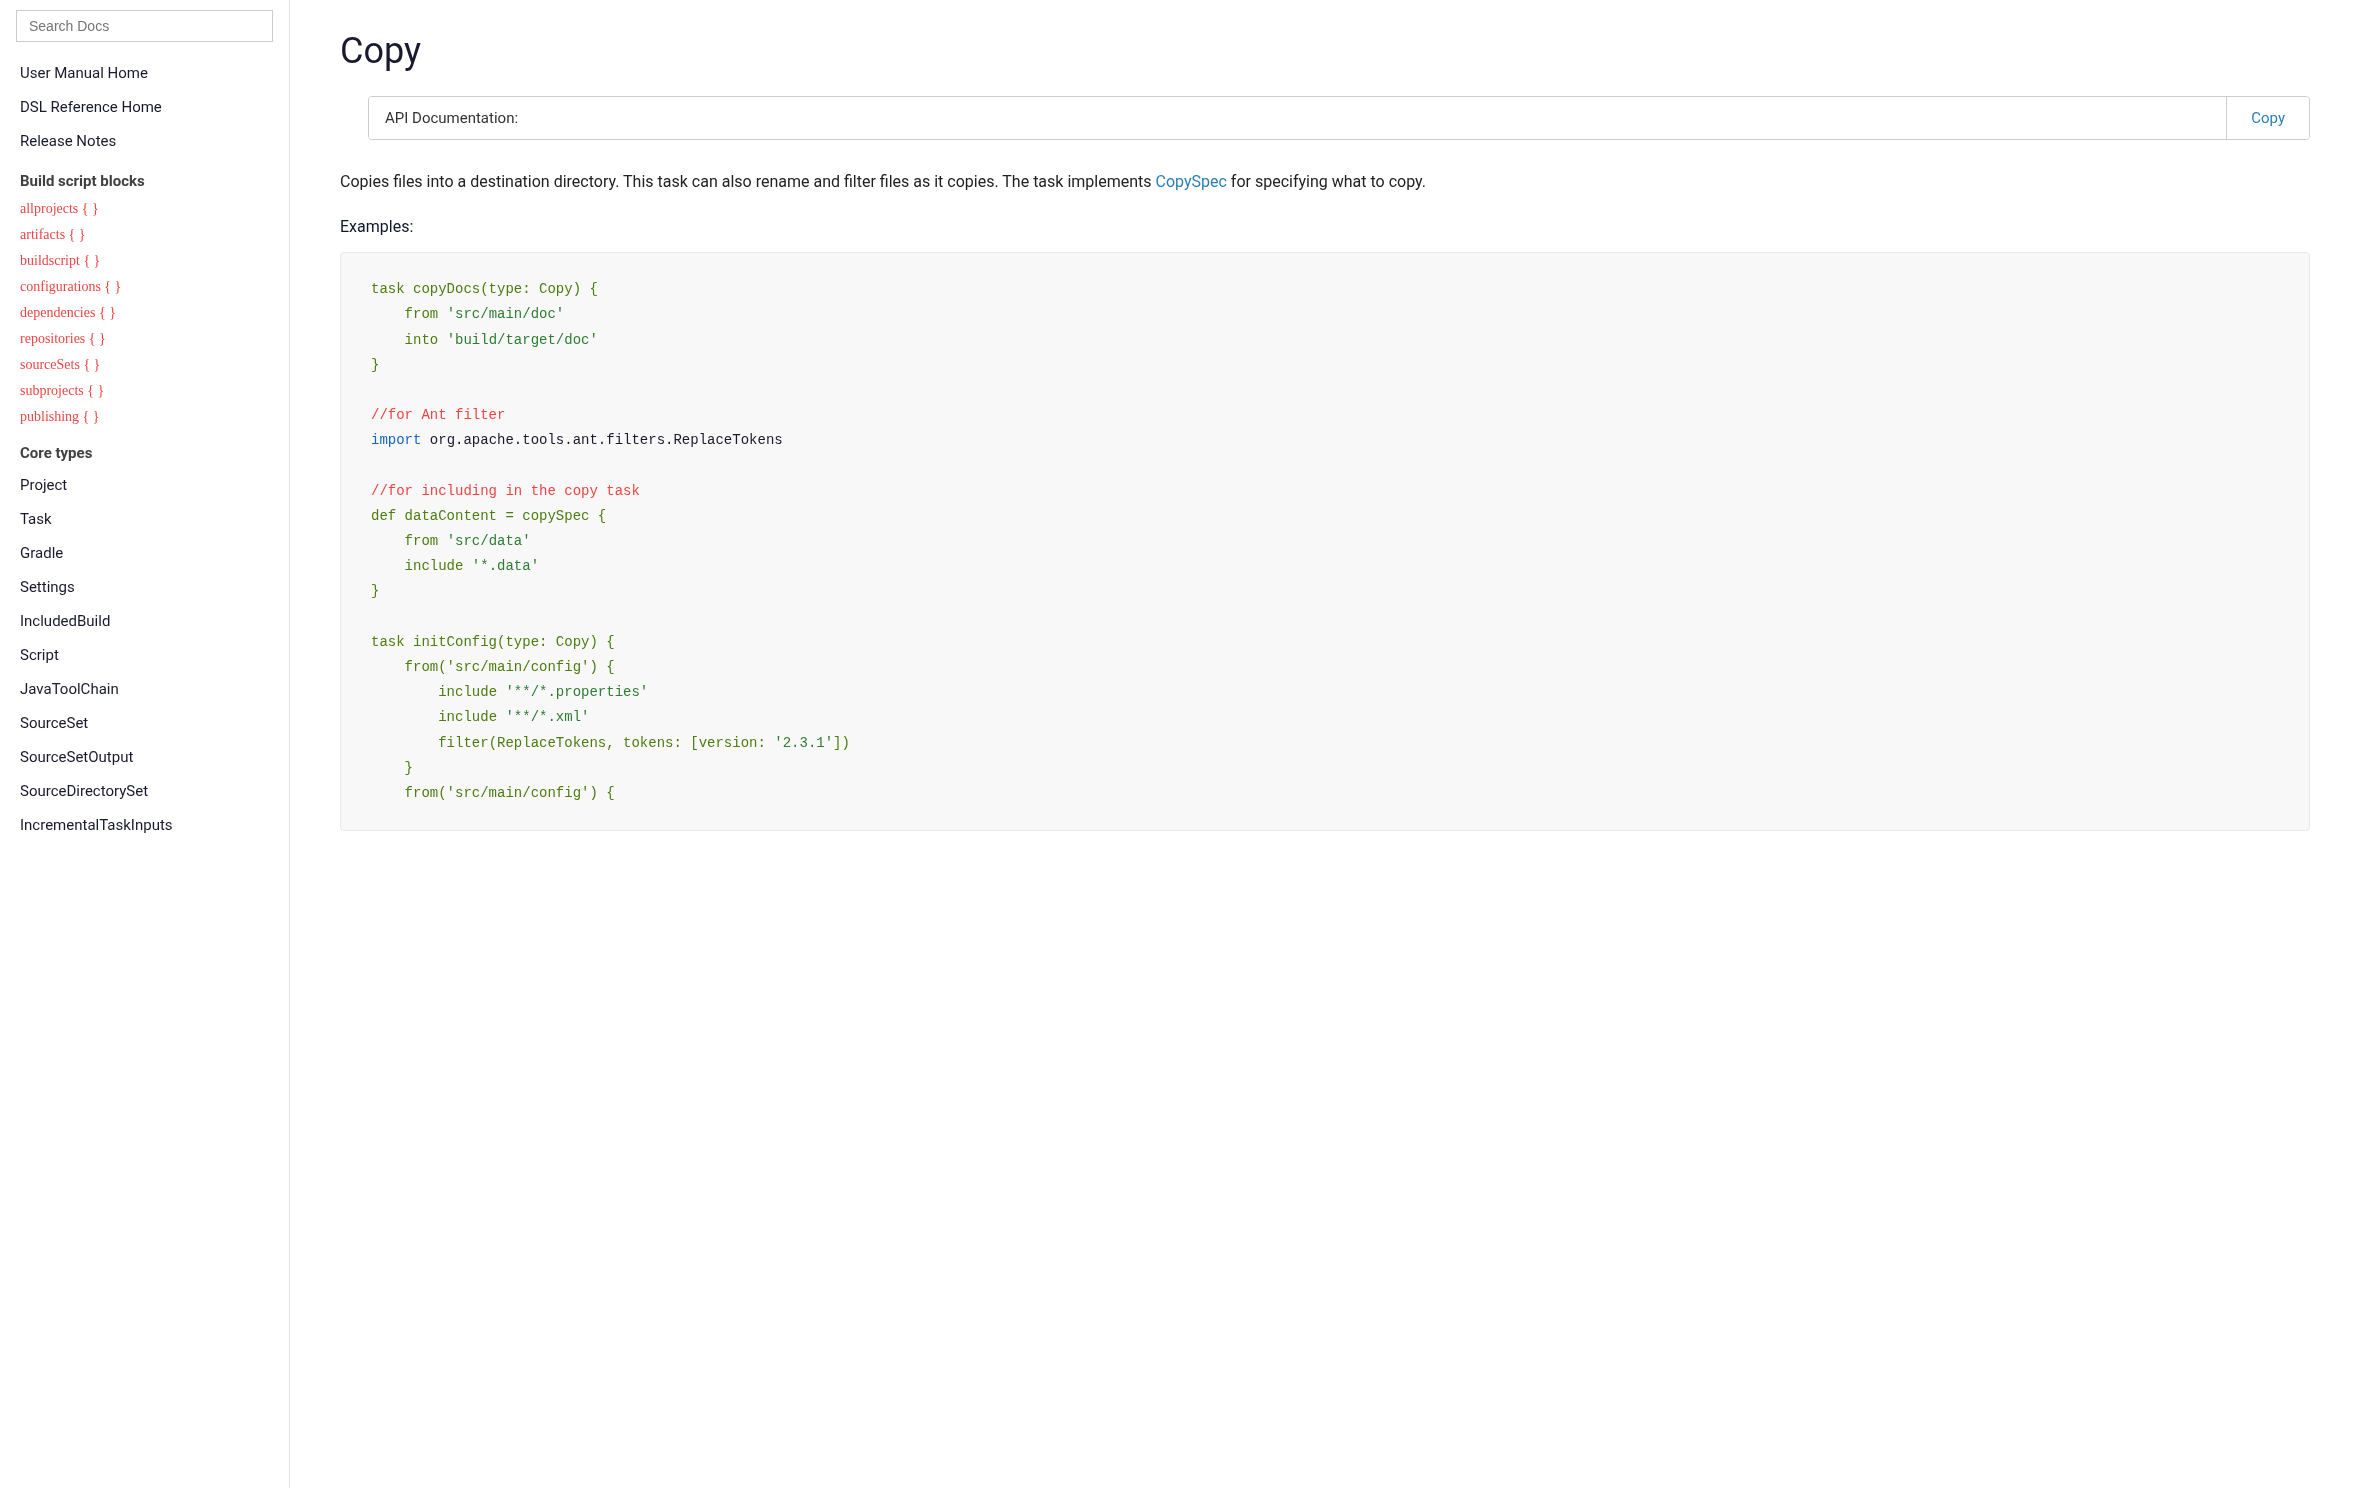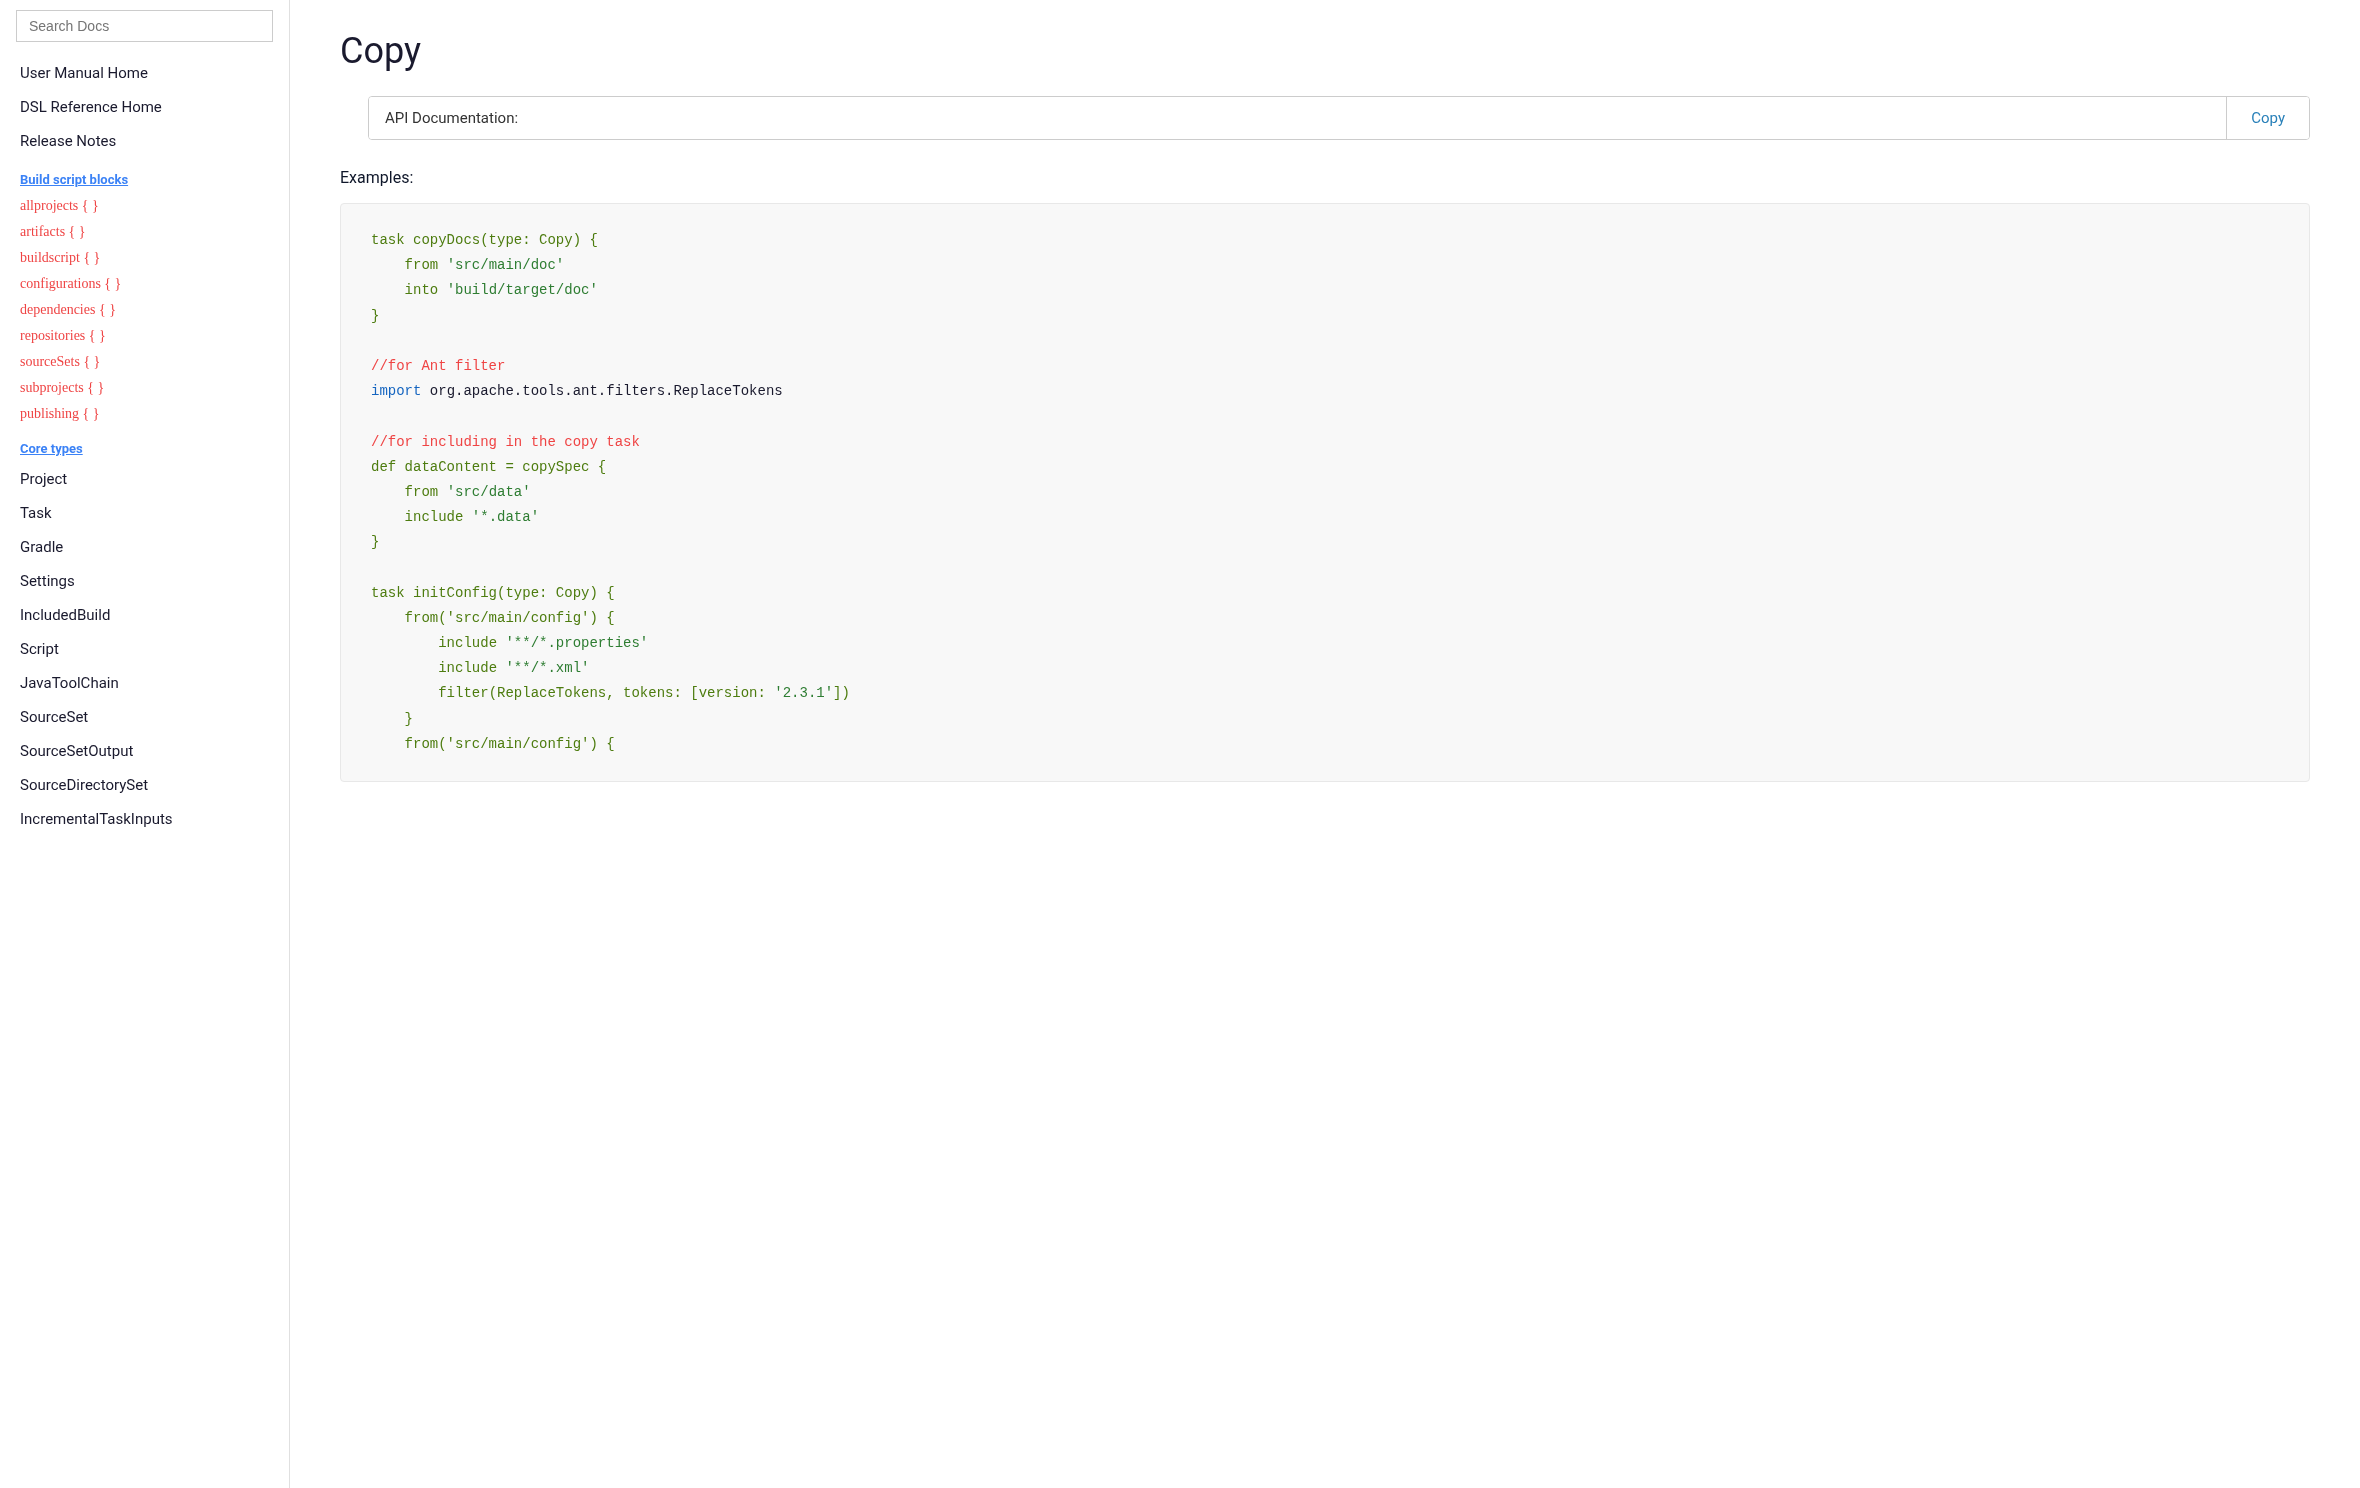--- a/index.html
+++ b/index.html
@@ -43,25 +43,24 @@
     .sidebar-nav-link {
       display: block;
       padding: 8px 20px;
       font-size: 15px;
       color: #1a1a2e;
       text-decoration: none;
       cursor: pointer;
     }
 
     .sidebar-section-header {
-      font-size: 13px;
+      font-size: 15px;
       font-weight: 700;
-      color: #3b82f6;
+      color: #404040;
       padding: 14px 20px 6px 20px;
-      text-decoration: underline;
     }
 
     .sidebar-code-link {
       display: block;
       padding: 5px 20px;
       font-family: Liberation Serif, serif;
       font-size: 14px;
       color: #ef4444;
       text-decoration: none;
       cursor: pointer;
@@ -213,20 +212,25 @@
 </div>
 
 <div id="main">
   <h1 class="page-title">Copy</h1>
 
   <div class="api-doc-bar">
     <span class="api-doc-label">API Documentation:</span>
     <a class="api-doc-link">Copy</a>
   </div>
 
+  <p class="description-text">
+    <span>Copies files into a destination directory. This task can also rename and filter files as it copies. The task implements</span>
+    <a>CopySpec</a>
+    <span>for specifying what to copy.</span>
+  </p>
 
   <p class="examples-heading">Examples:</p>
 
   <div class="code-block"><span class="code-keyword">task copyDocs(type: Copy) {</span>
     <span class="code-keyword">from</span> <span class="code-string">'src/main/doc'</span>
     <span class="code-keyword">into</span> <span class="code-string">'build/target/doc'</span>
 <span class="code-keyword">}</span>
 
 <span class="code-comment">//for Ant filter</span>
 <span class="code-import">import</span> org.apache.tools.ant.filters.ReplaceTokens

